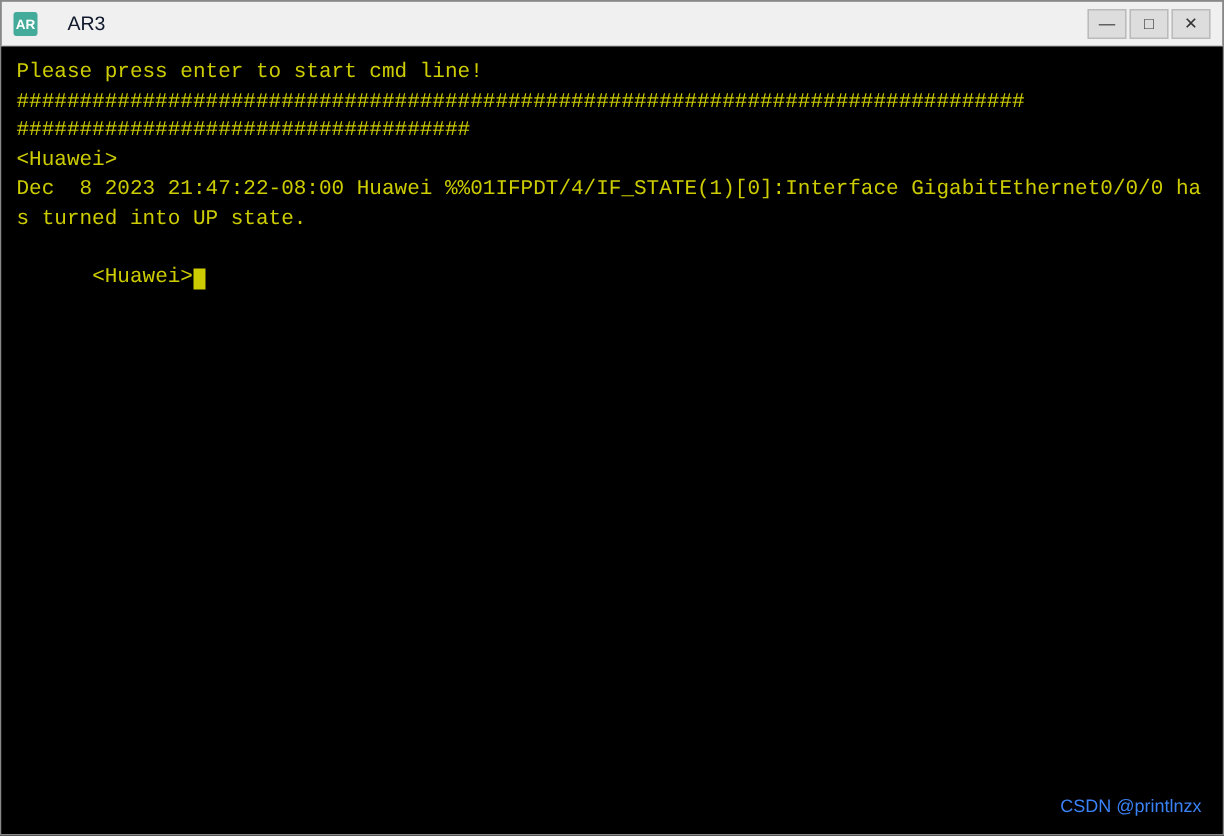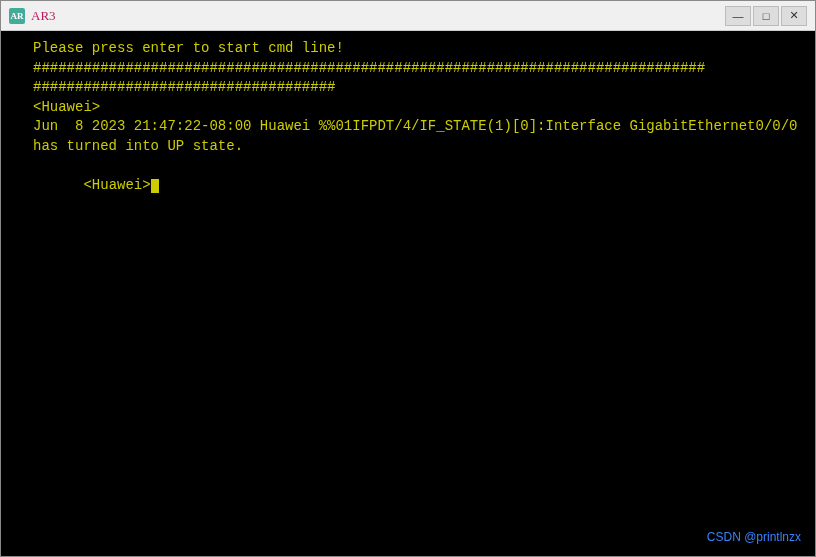--- a/index.html
+++ b/index.html
@@ -31,41 +31,40 @@
       display: flex;
       align-items: center;
       padding: 0 8px;
       border-bottom: 1px solid #ccc;
       flex-shrink: 0;
     }
 
     .title-bar-left {
       display: flex;
       align-items: center;
-      gap: 6px;
+      gap: 20px;
       flex: 1;
-      font-family: Liberation Serif, serif;
     }
 
     .app-icon {
       width: 16px;
       height: 16px;
       background: #4a9;
       border-radius: 2px;
       display: flex;
       align-items: center;
       justify-content: center;
       font-size: 9px;
       color: white;
       font-weight: bold;
     }
 
     .title-text {
       font-size: 13px;
-      color: #be185d;
+      color: #0f172a;
       font-weight: normal;
     }
 
     .title-bar-controls {
       display: flex;
       gap: 2px;
       align-items: center;
     }
 
     .control-btn {
@@ -89,21 +88,20 @@
       font-size: 14px;
       color: #cccc00;
       line-height: 1.4;
       overflow: hidden;
       position: relative;
     }
 
     .terminal-line {
       white-space: pre-wrap;
       word-break: break-all;
-      margin-left: 22px;
     }
 
     .watermark {
       position: absolute;
       bottom: 10px;
       right: 14px;
       color: #3b82f6;
       font-size: 12px;
       font-family: Arial, sans-serif;
     }
@@ -138,19 +136,19 @@
       <div class="control-btn">□</div>
       <div class="control-btn close">✕</div>
     </div>
   </div>
 
   <div class="terminal-body">
     <div class="terminal-line">Please press enter to start cmd line!</div>
     <div class="terminal-line">################################################################################</div>
     <div class="terminal-line">####################################</div>
     <div class="terminal-line">&lt;Huawei&gt;</div>
-    <div class="terminal-line">Jun  8 2023 21:47:22-08:00 Huawei %%01IFPDT/4/IF_STATE(1)[0]:Interface GigabitEthernet0/0/0 has turned into UP state.</div>
+    <div class="terminal-line">Dec  8 2023 21:47:22-08:00 Huawei %%01IFPDT/4/IF_STATE(1)[0]:Interface GigabitEthernet0/0/0 has turned into UP state.</div>
     <div class="terminal-line">
       <span>&lt;Huawei&gt;</span><span class="cursor"></span>
     </div>
     <div class="watermark">CSDN @printlnzx</div>
   </div>
 </div>
 
 </body></html>

